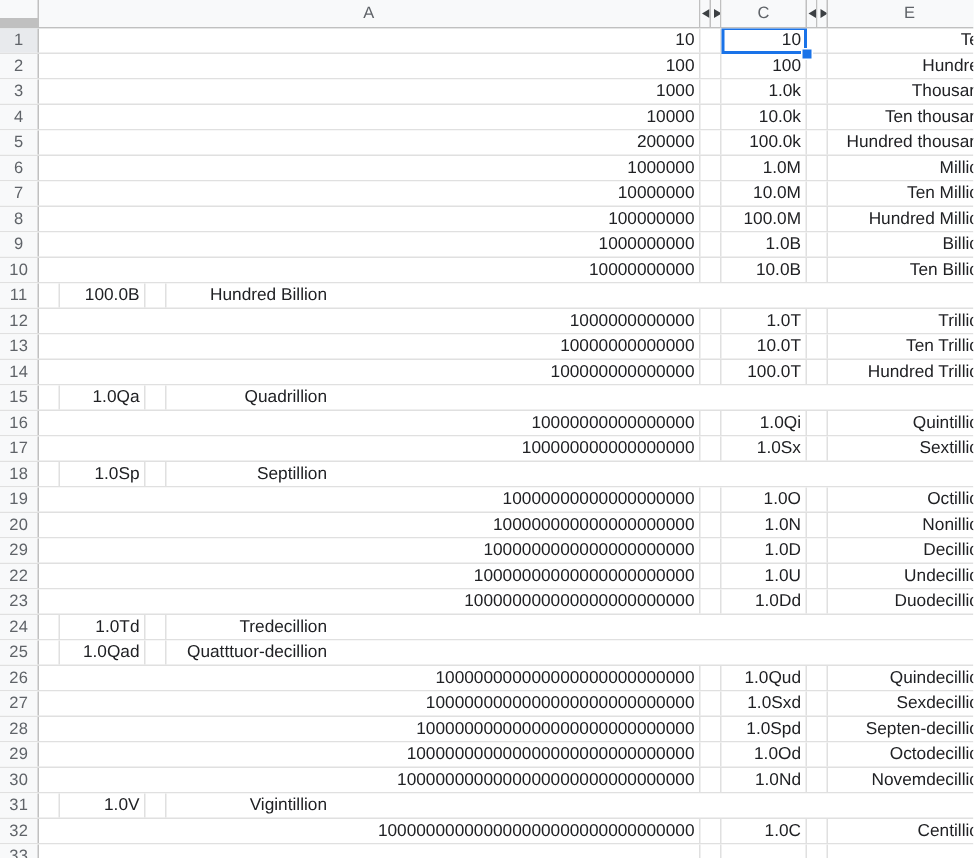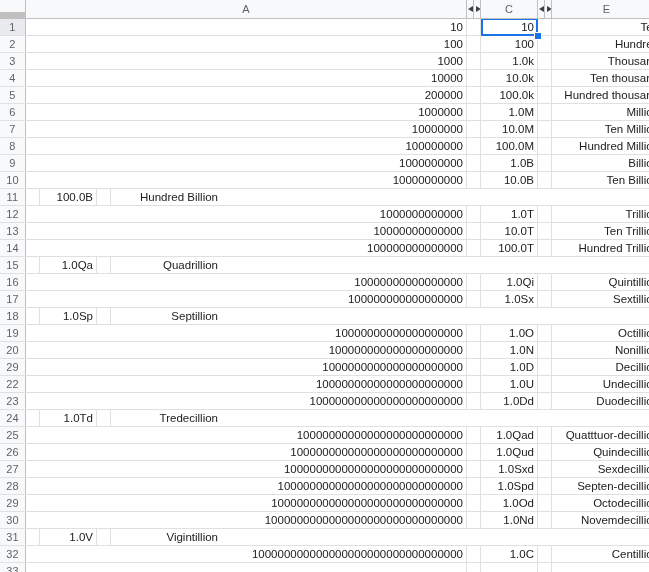--- a/index.html
+++ b/index.html
@@ -415,21 +415,20 @@
           <div class="row-head">24</div>
           <div class="cell spacer"></div>
           <div class="cell spacer b-edge"></div>
           <div class="cell c-cell">1.0Td</div>
           <div class="cell spacer"></div>
           <div class="cell spacer b-edge"></div>
           <div class="cell e-cell">Tredecillion</div>
         </div>
         <div class="grid-row">
           <div class="row-head">25</div>
-          <div class="cell a-cell">10000000000000000000000000</div>
           <div class="cell spacer"></div>
           <div class="cell spacer b-edge"></div>
           <div class="cell c-cell">1.0Qad</div>
           <div class="cell spacer"></div>
           <div class="cell spacer b-edge"></div>
           <div class="cell e-cell">Quatttuor-decillion</div>
         </div>
         <div class="grid-row">
           <div class="row-head">26</div>
           <div class="cell a-cell">100000000000000000000000000</div>

